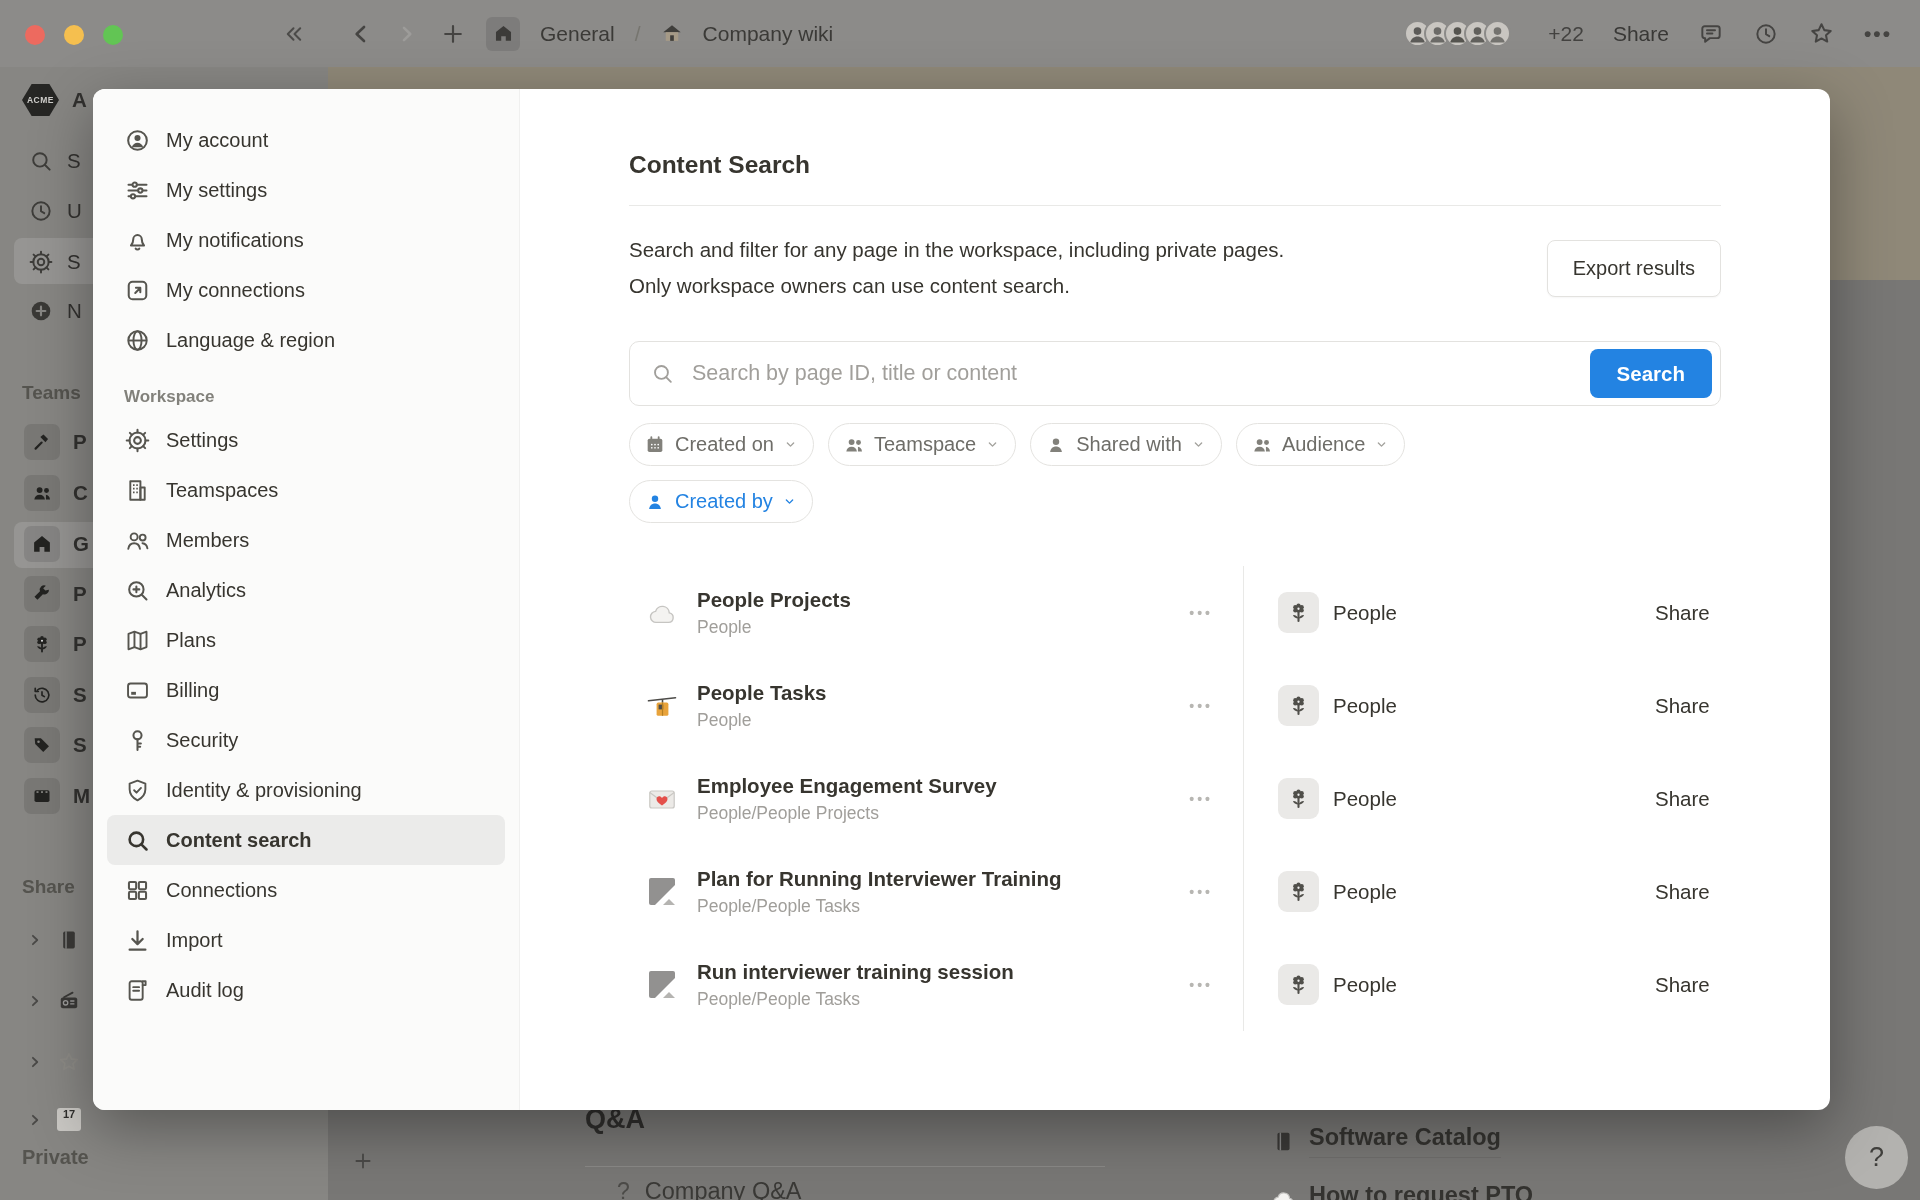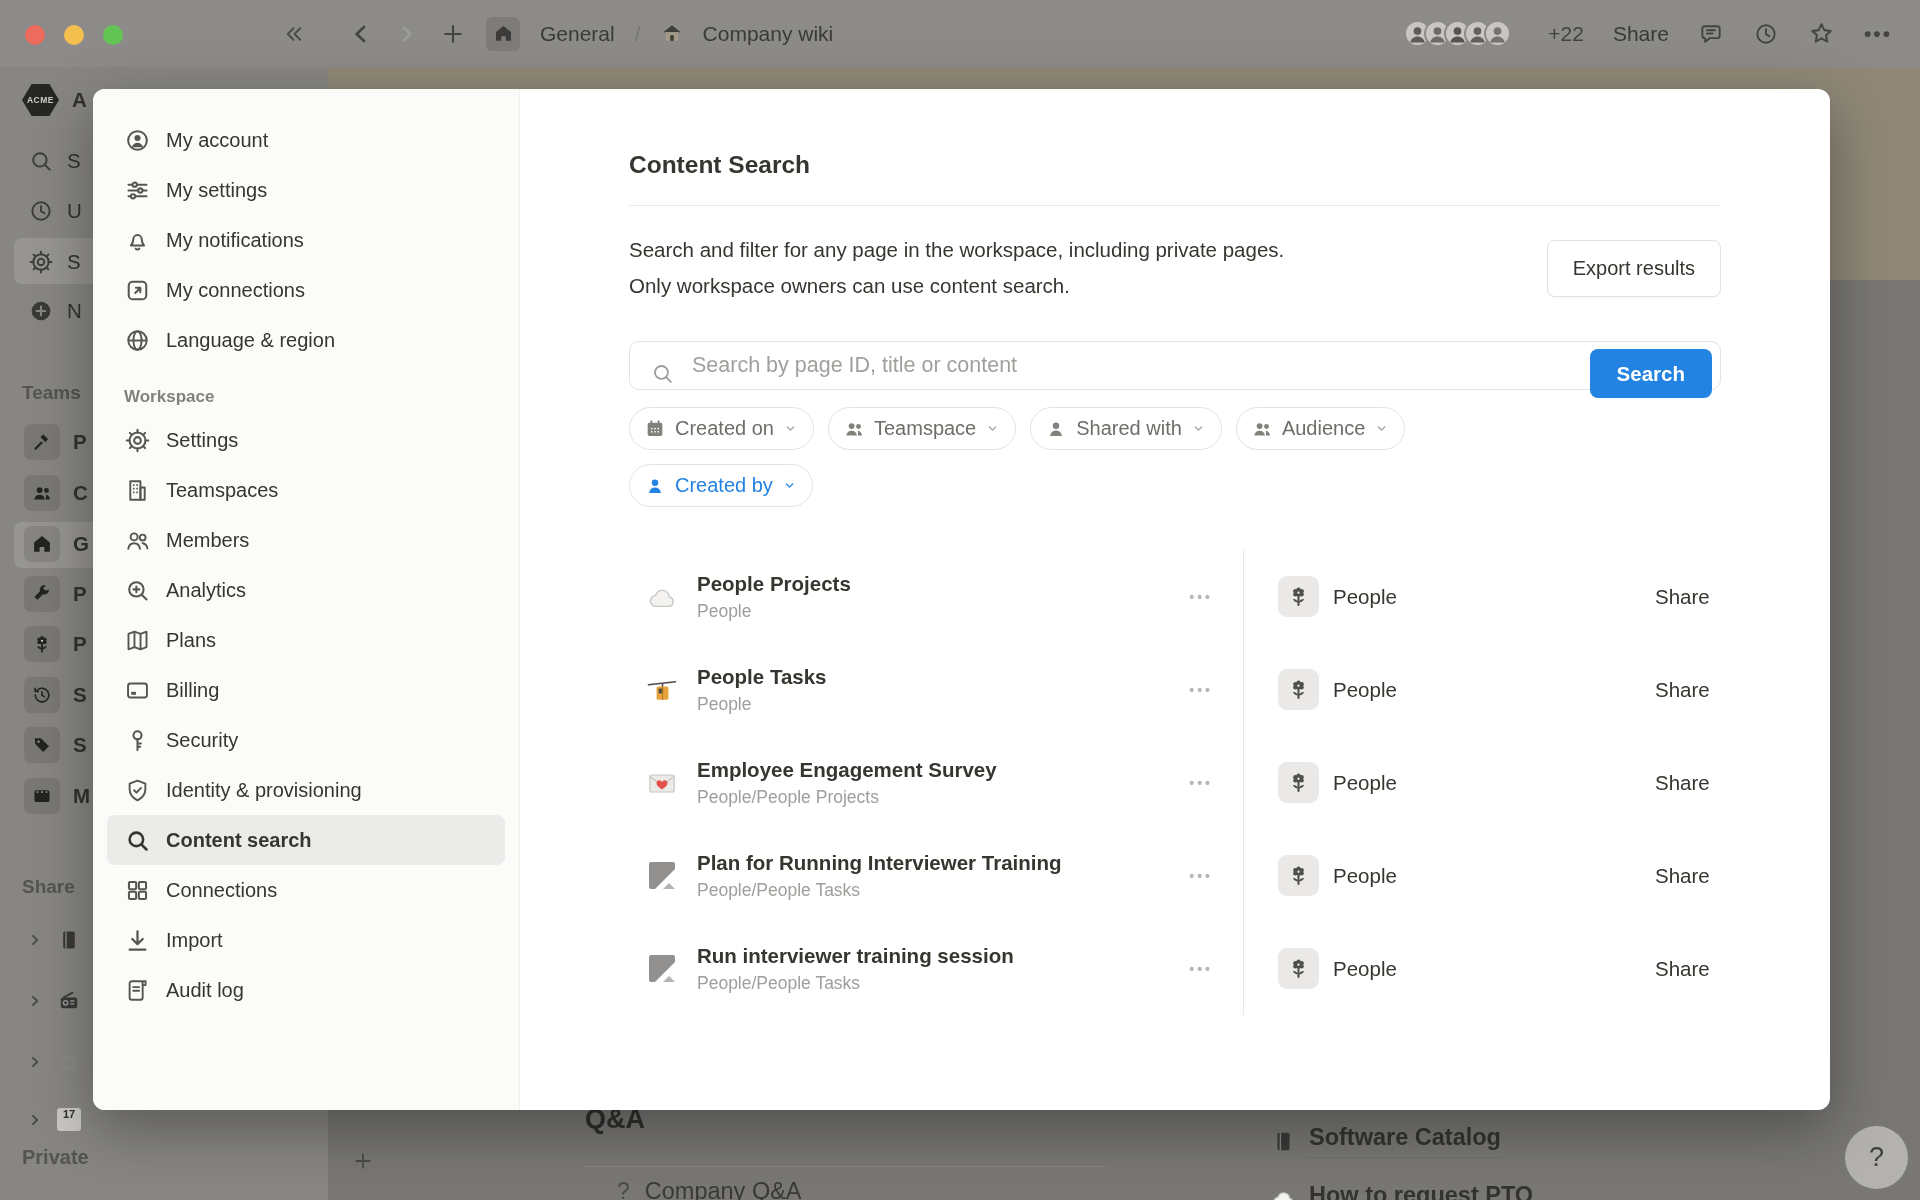--- a/index.html
+++ b/index.html
@@ -69,21 +69,21 @@
   .nav-item.active { background:#ebebea; font-weight:700; }
   .sec-label { font-size:17px; font-weight:700; color:#82817b; margin:22px 0 8px 17px; }
 
   .smain { flex:1; padding:62px 0 0 109px; }
   .inner { width:1092px; overflow:hidden; }
   .page-title { font-size:24.5px; font-weight:600; color:#37352f; margin-bottom:26px; }
   .hdiv { width:1092px; height:1px; background:#e9e9e7; }
   .desc-row { width:1092px; display:flex; align-items:center; justify-content:space-between; margin-top:26px; }
   .desc { font-size:20.5px; line-height:36px; color:#37352f; }
   .export-btn { height:57px; padding:0 25px; font-size:20px; color:#37352f; background:#fff; border:1px solid #e3e2df; border-radius:8px; box-shadow:0 1px 2px rgba(0,0,0,.04); }
-  .search-wrap { position:relative; width:1092px; height:49px; margin-top:37px; }
+  .search-wrap { position:relative; width:1092px; height:65px; margin-top:37px; }
   .search-input { width:100%; height:100%; border:1px solid #e3e2df; border-radius:10px; padding:0 150px 0 62px; font-size:21.5px; color:#37352f; background:#fff; outline:none; font-family:"Liberation Sans", sans-serif; }
   .search-input::placeholder { color:#a19f9b; }
   .search-glyph { position:absolute; left:21px; top:20px; width:25px; height:25px; color:#a19f9b; }
   .search-btn { position:absolute; right:9px; top:8px; height:49px; padding:0 27px; background:#2383e2; color:#ffffff; font-size:20.5px; font-weight:700; border:none; border-radius:8px; }
   .chips { display:flex; gap:14px; margin-top:17px; }
   .chip { height:43px; display:flex; align-items:center; gap:9px; padding:0 15px 0 14px; border:1px solid #e4e3e0; border-radius:22px; font-size:20px; color:#6e6d68; background:#fff; }
   .chip .cicon { width:22px; height:22px; color:#82817b; }
   .chip .cdown { width:15px; height:15px; color:#a3a29d; }
   .chip.active { color:#2383e2; }
   .chip.active .cicon, .chip.active .cdown { color:#2383e2; }

